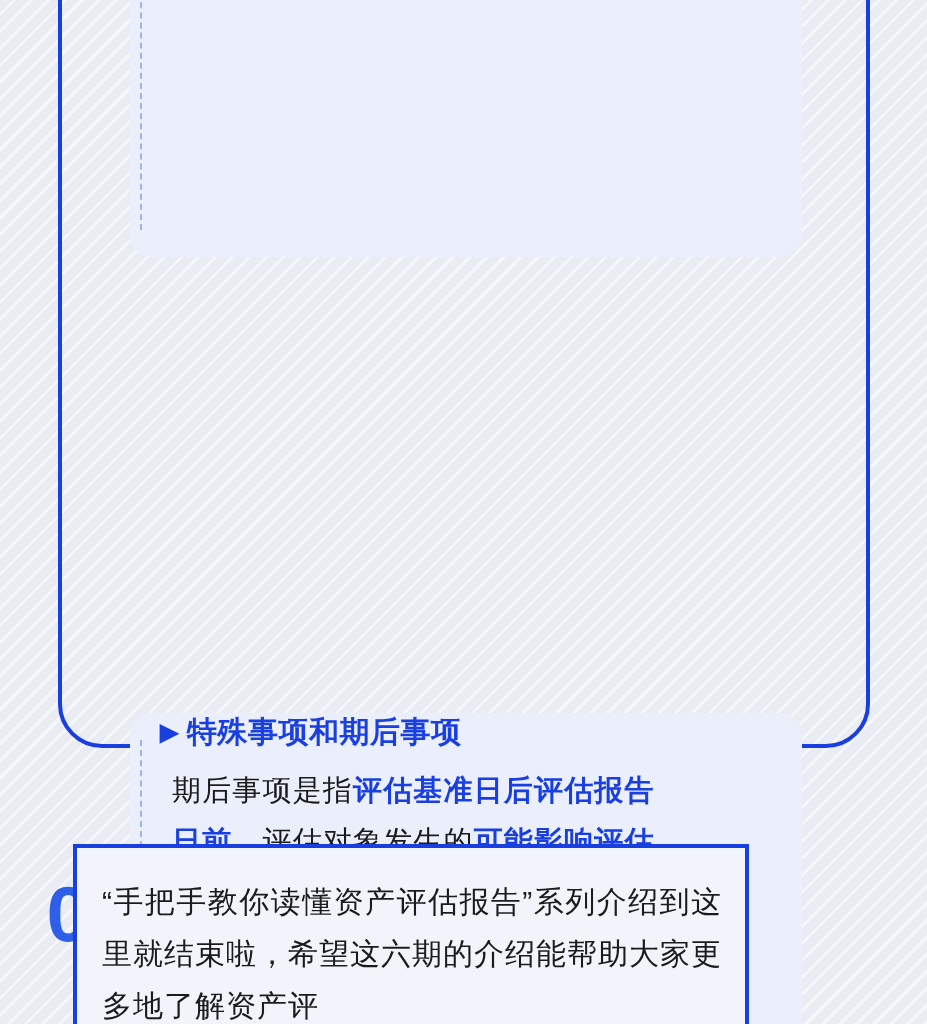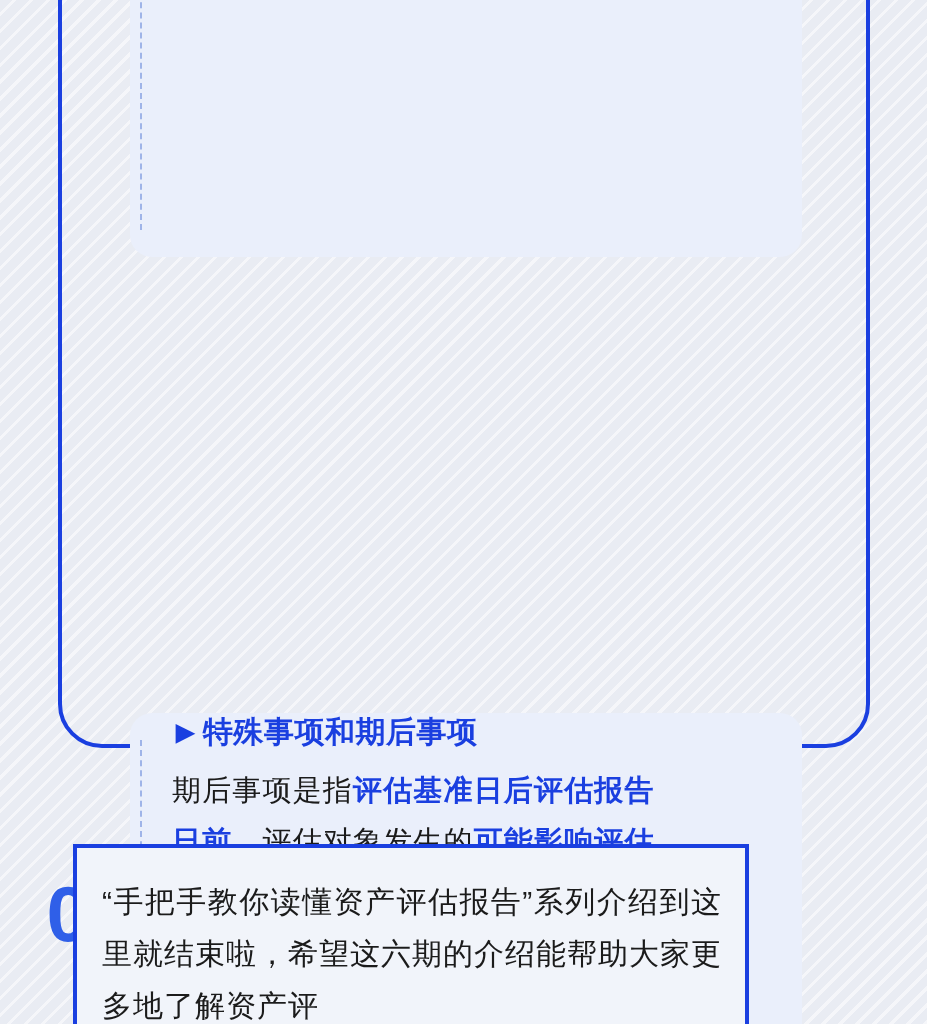--- a/index.html
+++ b/index.html
@@ -96,21 +96,21 @@
   }
   .body-b { top: 765px; }
 
   .panel-body b, .hl {
     color: #1a3fe0;
     font-weight: bold;
   }
 
   .sec-title {
     position: absolute;
-    left: 176px;
+    left: 160px;
     width: 500px;
     font-size: 30px;
     font-weight: bold;
     color: #1a3fe0;
     letter-spacing: 0.5px;
     font-family: Liberation Serif, serif;
   }
   .title-b { top: 712px; }
   .tri {
     display: inline-block;

